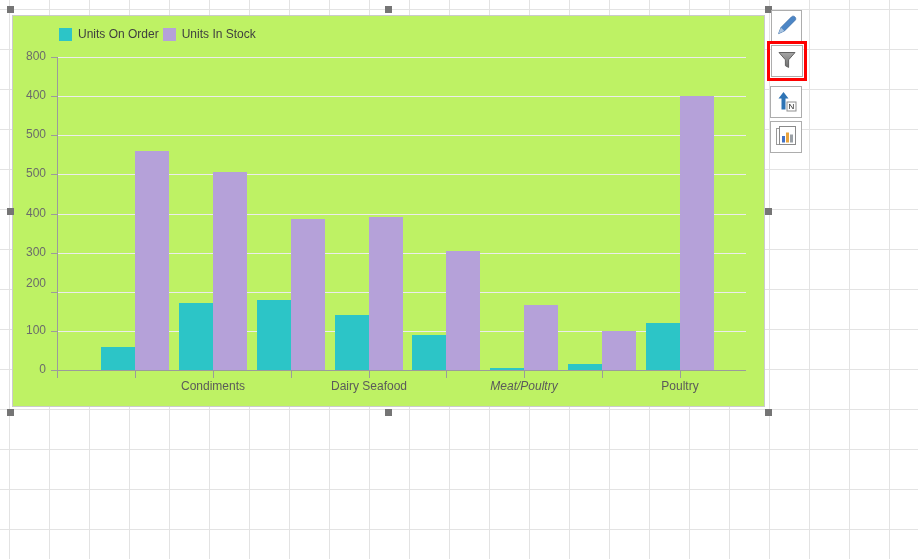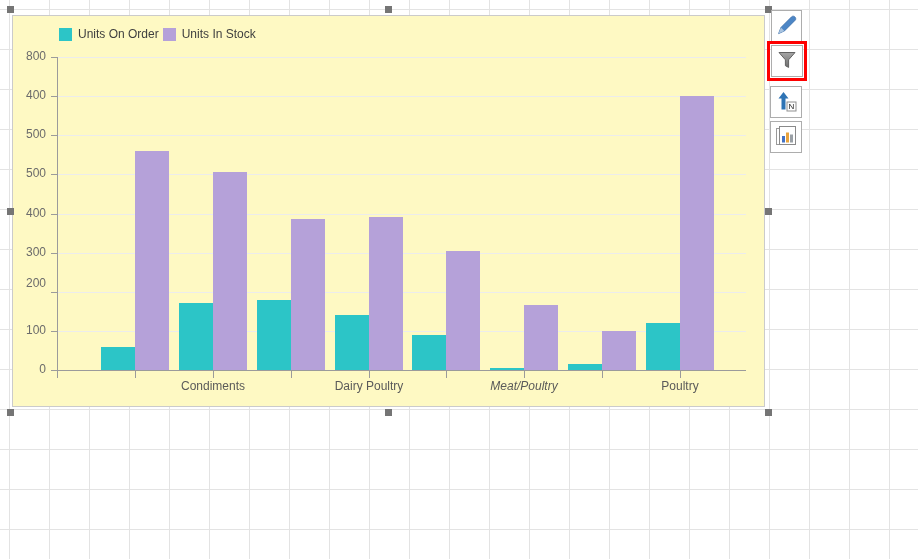--- a/index.html
+++ b/index.html
@@ -13,21 +13,21 @@
   #sheet-grid{
     position:absolute;left:0;top:0;width:918px;height:559px;
     background-image:
       repeating-linear-gradient(to right, #e3e3e3 0 1px, transparent 1px 40px),
       repeating-linear-gradient(to bottom, #e3e3e3 0 1px, transparent 1px 40px);
     background-position:9px 9px;
   }
   
   #chart-object{
     position:absolute;left:12px;top:15px;width:753px;height:392px;
-    background:#fef9c3;border:1px solid #cbcbcb;box-sizing:border-box;
+    background:#bef264;border:1px solid #cbcbcb;box-sizing:border-box;
   }
   #legend{
     position:absolute;left:46px;top:11px;display:flex;align-items:center;
     font-size:12px;color:#3f3f3f;
   }
   .legend-item{display:flex;align-items:center;margin-right:4px;}
   .legend-swatch{width:13px;height:13px;margin-right:6px;flex:0 0 auto;}
   
   .gridline-h{position:absolute;height:1px;background:#ececec;}
   .axis-line{position:absolute;background:#9b9b9b;}
@@ -99,21 +99,21 @@
       <div class="bar" style="left: 88px; top: 331px; width: 34px; height: 23px; background: rgb(44, 197, 199);"></div>
       <div class="bar" style="left: 122px; top: 135px; width: 34px; height: 219px; background: rgb(181, 161, 217);"></div>
       <div class="tick" style="left: 200px; top: 354px; width: 1px; height: 8px;"></div>
       <div class="xtick-label" style="left: 130px; top: 363px; width: 140px;">Condiments</div>
       <div class="bar" style="left: 166px; top: 287px; width: 34px; height: 67px; background: rgb(44, 197, 199);"></div>
       <div class="bar" style="left: 200px; top: 156px; width: 34px; height: 198px; background: rgb(181, 161, 217);"></div>
       <div class="tick" style="left: 278px; top: 354px; width: 1px; height: 8px;"></div>
       <div class="bar" style="left: 244px; top: 284px; width: 34px; height: 70px; background: rgb(44, 197, 199);"></div>
       <div class="bar" style="left: 278px; top: 203px; width: 34px; height: 151px; background: rgb(181, 161, 217);"></div>
       <div class="tick" style="left: 356px; top: 354px; width: 1px; height: 8px;"></div>
-      <div class="xtick-label" style="left: 286px; top: 363px; width: 140px;">Dairy Poultry</div>
+      <div class="xtick-label" style="left: 286px; top: 363px; width: 140px;">Dairy Seafood</div>
       <div class="bar" style="left: 322px; top: 299px; width: 34px; height: 55px; background: rgb(44, 197, 199);"></div>
       <div class="bar" style="left: 356px; top: 201px; width: 34px; height: 153px; background: rgb(181, 161, 217);"></div>
       <div class="tick" style="left: 433px; top: 354px; width: 1px; height: 8px;"></div>
       <div class="bar" style="left: 399px; top: 319px; width: 34px; height: 35px; background: rgb(44, 197, 199);"></div>
       <div class="bar" style="left: 433px; top: 235px; width: 34px; height: 119px; background: rgb(181, 161, 217);"></div>
       <div class="tick" style="left: 511px; top: 354px; width: 1px; height: 8px;"></div>
       <div class="xtick-label" style="left: 441px; top: 363px; width: 140px; font-style: italic;">Meat/Poultry</div>
       <div class="bar" style="left: 477px; top: 352px; width: 34px; height: 2px; background: rgb(44, 197, 199);"></div>
       <div class="bar" style="left: 511px; top: 289px; width: 34px; height: 65px; background: rgb(181, 161, 217);"></div>
       <div class="tick" style="left: 589px; top: 354px; width: 1px; height: 8px;"></div>

